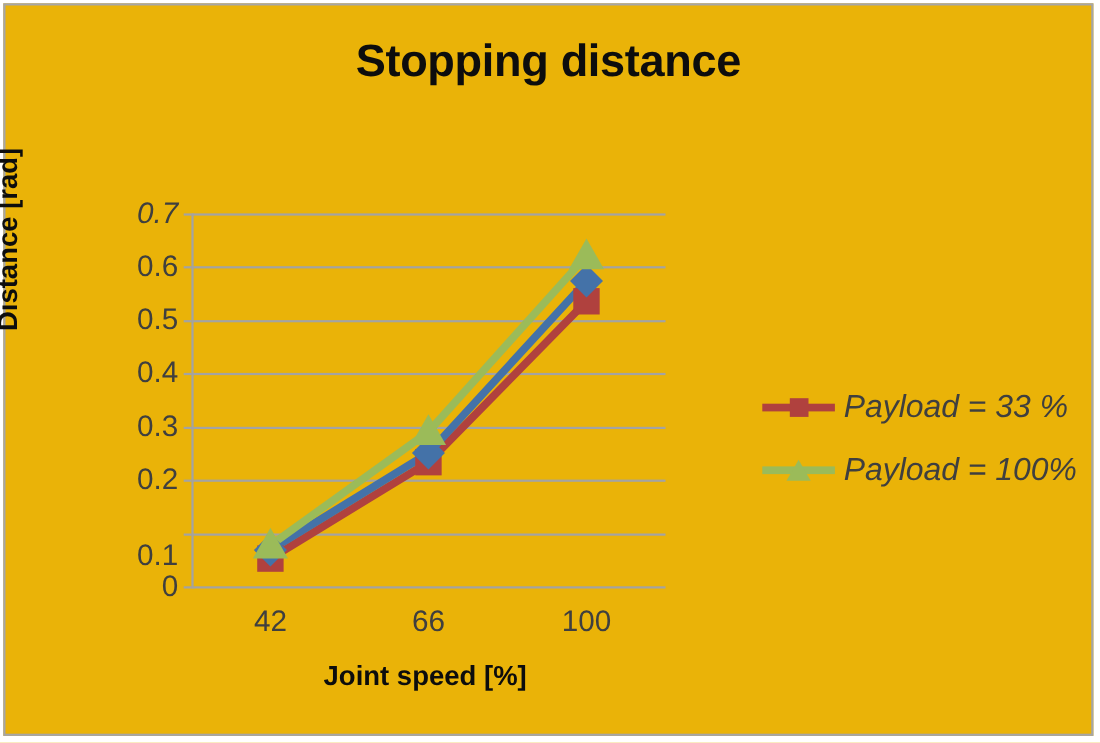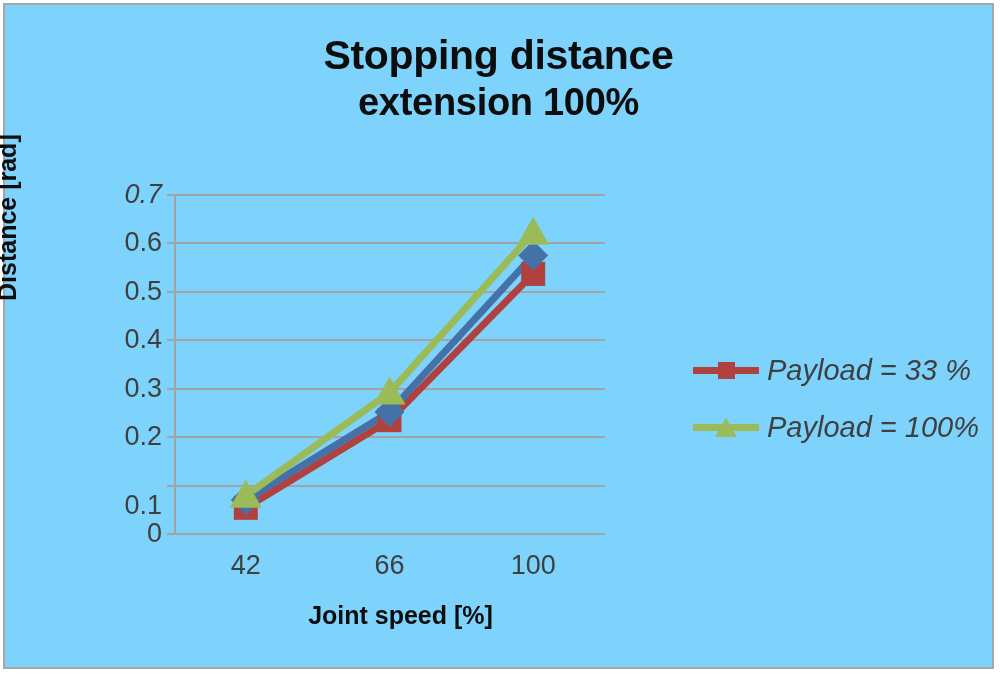--- a/index.html
+++ b/index.html
@@ -13,21 +13,21 @@
     font-family: "Liberation Sans", sans-serif;
     overflow: hidden;
   }
   #chart-frame {
     position: absolute;
     left: 3px;
     top: 3px;
     width: 991px;
     height: 666px;
     border: 2px solid #a6a6a6;
-    background: #7dd3fc;
+    background: #eab308;
     box-sizing: border-box;
   }
   #chart-title {
     position: absolute;
     left: 0;
     top: 26px;
     width: 100%;
     text-align: center;
     font-size: 41px;
     font-weight: bold;
@@ -100,21 +100,21 @@
   .x-tick-label {
     position: absolute;
     top: 545px;
     width: 110px;
     text-align: center;
     font-size: 27px;
     color: #3f3f3f;
   }
   #x-axis-title {
     position: absolute;
-    left: 180px;
+    left: 166px;
     top: 596px;
     width: 431px;
     text-align: center;
     font-size: 25px;
     font-weight: bold;
     color: #0d0d0d;
   }
 
   
   #legend {
@@ -178,21 +178,20 @@
     border-right: 11px solid transparent;
   }
 </style>
 </head>
 <body>
 
 <div id="chart-frame">
 
   <div id="chart-title">
     <span>Stopping distance</span>
-    <span class="line2">extension 100%</span>
   </div>
 
   <div id="plot-wrap">
 
     <div id="y-axis-title">Distance [rad]</div>
 
     <div id="y-ticks">
         <div class="y-tick-mark" style="top: 528px;"></div>
         <div class="y-tick-label" style="top: 528px; left: 97px; right: auto;">0</div>
         <div class="y-tick-mark" style="top: 479.571px;"></div>

